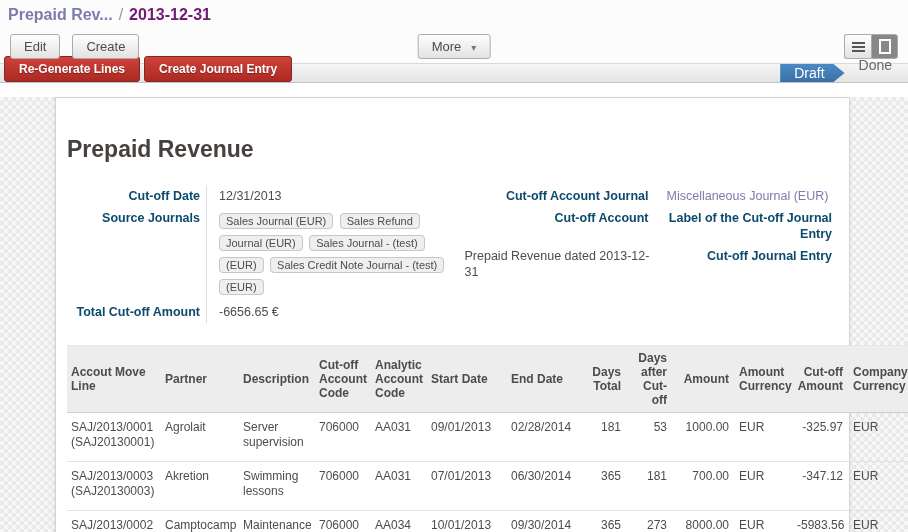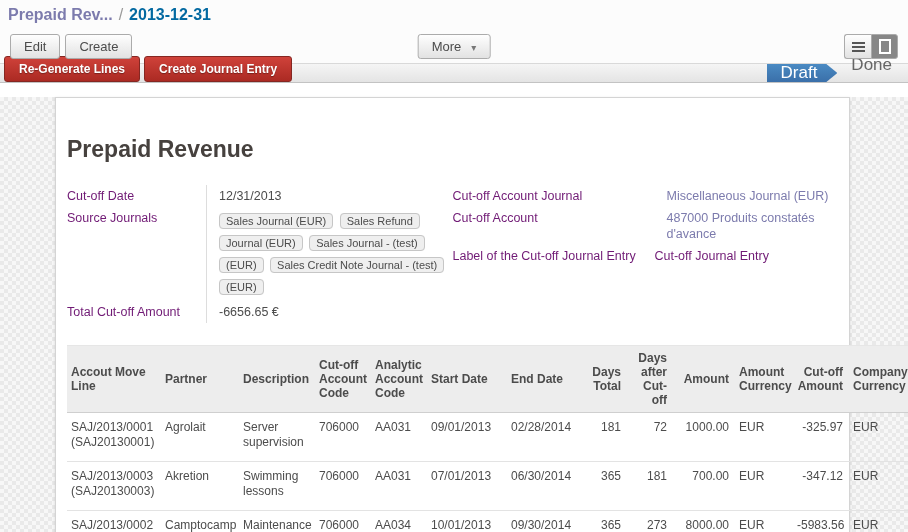--- a/index.html
+++ b/index.html
@@ -4,27 +4,27 @@
 <style>
   * { margin:0; padding:0; box-sizing:border-box; }
   html,body { width:908px; height:532px; overflow:hidden;
               font-family:"Liberation Sans", sans-serif; color:#4c4c4c; }
 
   
   .topbar { background:#fcfcfc; }
   .breadcrumb-row { height:30px; display:flex; align-items:center; padding:0 8px; font-size:16px; font-weight:bold; }
   .bc-parent { color:#7c7bad; text-decoration:none; cursor:pointer; }
   .bc-sep { color:#999; font-weight:normal; margin:0 6px; }
-  .bc-current { color:#0369a1; }
+  .bc-current { color:#701a75; }
 
   .toolbar-row { height:33px; position:relative; display:flex; align-items:center; padding:0 10px; }
   .gbtn { font-family:"Liberation Sans",sans-serif; font-size:13px; color:#4c4c4c;
           background:linear-gradient(#fefefe,#e2e2e2); border:1px solid #ababab;
           border-radius:3px; padding:4px 13px; cursor:pointer; }
-  .gbtn + .gbtn { margin-left:5px; }
+  .gbtn + .gbtn { margin-left:12px; }
   .more-wrap { position:absolute; left:50%; transform:translateX(-50%); }
   .caret { font-size:10px; color:#777; margin-left:10px; }
 
   .view-switcher { position:absolute; right:10px; display:flex; }
   .vs-btn { width:27px; height:25px; border:1px solid #ababab; background:linear-gradient(#fefefe,#e2e2e2);
             display:flex; align-items:center; justify-content:center; cursor:pointer; padding:0; }
   .vs-btn.list { border-radius:3px 0 0 3px; border-right:none; }
   .vs-btn.form { border-radius:0 3px 3px 0; background:#878787; }
   .bars { display:inline-block; width:13px; height:2px; background:#555;
           box-shadow:0 4px 0 #555, 0 -4px 0 #555; }
@@ -32,40 +32,40 @@
 
   
   .statusrow { height:20px; background:linear-gradient(#f5f5f5,#e4e4e4);
                border-top:1px solid #d9d9d9; border-bottom:1px solid #c3c3c3;
                display:flex; align-items:flex-end; }
   .dbtn { font-family:"Liberation Sans",sans-serif; font-size:12px; font-weight:bold; color:#fff;
           text-shadow:0 1px 1px rgba(0,0,0,.35);
           background:linear-gradient(#cf423a,#ab2a23); border:1px solid #852722;
           border-radius:3px; padding:5px 14px; margin-left:4px; cursor:pointer; }
   .statusbar { margin-left:auto; display:flex; align-items:stretch; height:100%; }
-  .state { display:flex; align-items:center; font-size:17px; }
+  .state { display:flex; align-items:center; font-size:14px; }
   .state.active { color:#fff; background:linear-gradient(#4a8ac3,#3a6fa9);
                   padding:0 20px 0 14px; font-weight:normal;
                   clip-path:polygon(0 0, calc(100% - 11px) 0, 100% 50%, calc(100% - 11px) 100%, 0 100%); }
   .state.inactive { color:#666; padding:0 16px 16px 14px; }
 
   
   .content { height:437px; background-color:#f7f7f7;
              background-image:conic-gradient(#e9e9e9 25%, #f7f7f7 0 50%, #e9e9e9 0 75%, #f7f7f7 0);
              background-size:8px 8px; }
   .sheet { width:795px; min-height:406px; margin:14px 0 0 55px; background:#fff;
            border:1px solid #d4d4d4; box-shadow:0 1px 3px rgba(0,0,0,.12);
            padding:18px 11px 14px; position:relative; }
   .sheet h1 { font-size:23px; color:#46413e; margin:20px 0 22px; }
 
   .fields { display:flex; margin-bottom:22px; font-size:12.5px; }
   .group { width:50%; display:grid; align-content:start; }
   .group.left  { grid-template-columns:139px 1fr; padding-right:15px; }
   .group.right { grid-template-columns:202px 1fr; }
-  .flabel { font-weight:normal; color:#701a75; padding:3px 6px 3px 0; line-height:16px; }
+  .flabel { font-weight:bold; color:#0c4a6e; padding:3px 6px 3px 0; line-height:16px;text-align:right; }
   .fval   { color:#4c4c4c; padding:3px 0 3px 12px; line-height:16px; }
   .group.left .fval { border-left:1px solid #ddd; }
   .link { color:#7c7bad; text-decoration:none; cursor:pointer; }
   .tags { line-height:22px; }
   .tag { display:inline; background:#efefef; border:1px solid #c6c6c6; border-radius:4px;
          padding:1px 6px; margin-right:3px; font-size:11px; white-space:normal;
          -webkit-box-decoration-break:clone; box-decoration-break:clone; }
 
   
   table { border-collapse:collapse; table-layout:fixed; width:844px; font-size:12px; margin-top:6px; }
@@ -131,23 +131,23 @@
 
         <div class="flabel">Total Cut-off Amount</div>
         <div class="fval">-6656.65 €</div>
       </div>
 
       <div class="group right">
         <div class="flabel">Cut-off Account Journal</div>
         <div class="fval"><a class="link">Miscellaneous Journal (EUR)</a></div>
 
         <div class="flabel">Cut-off Account</div>
-        <div class="fval"><a class="link">487000 Produits constatés d'avance</a></div>
 
         <div class="flabel">Label of the Cut-off Journal Entry</div>
+        <div class="fval">Prepaid Revenue dated 2013-12-31</div>
 
         <div class="flabel">Cut-off Journal Entry</div>
         <div class="fval"></div>
       </div>
     </div>
 
     <table>
       <colgroup>
         <col style="width:94px">
           <col style="width:78px">
@@ -183,21 +183,21 @@
       <tbody>
         <tr>
           <td>SAJ/2013/0001 (SAJ20130001)</td>
           <td>Agrolait</td>
           <td>Server supervision</td>
           <td>706000</td>
           <td>AA031</td>
           <td>09/01/2013</td>
           <td>02/28/2014</td>
           <td class="num">181</td>
-          <td class="num">72</td>
+          <td class="num">53</td>
           <td class="num">1000.00</td>
           <td>EUR</td>
           <td class="num">-325.97</td>
           <td>EUR</td>
         </tr>
         <tr>
           <td>SAJ/2013/0003 (SAJ20130003)</td>
           <td>Akretion</td>
           <td>Swimming lessons</td>
           <td>706000</td>

